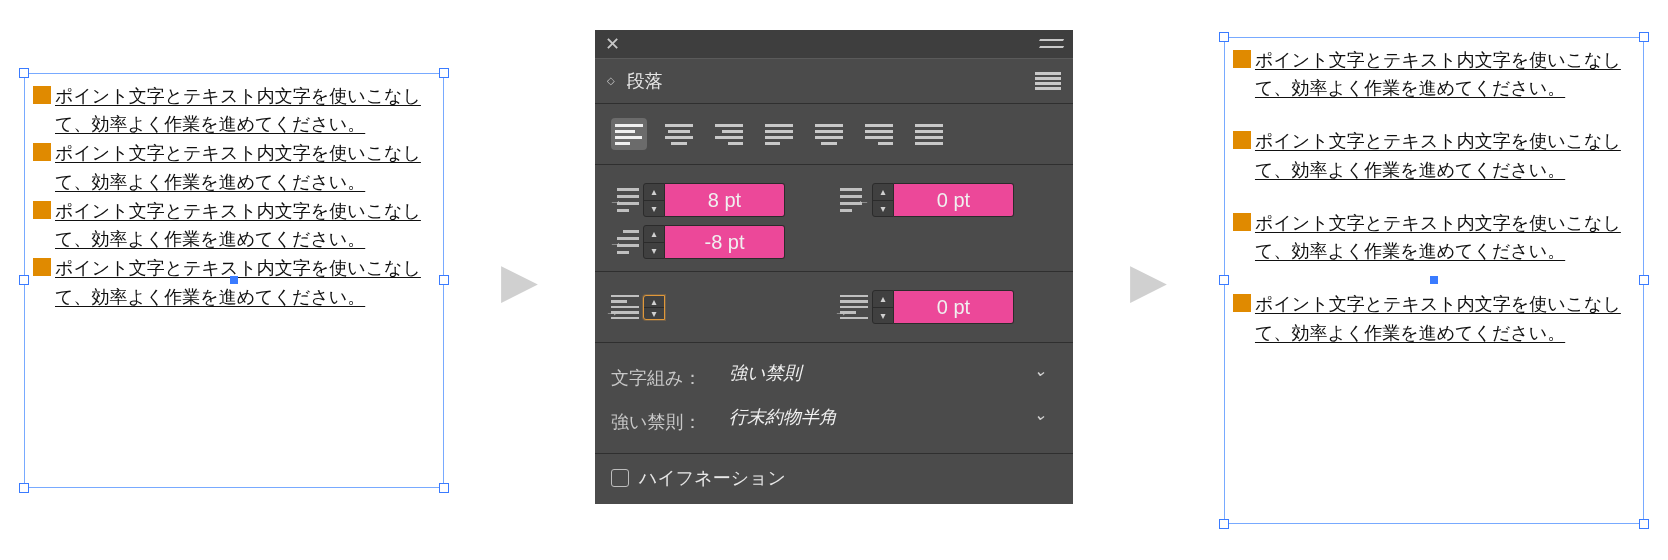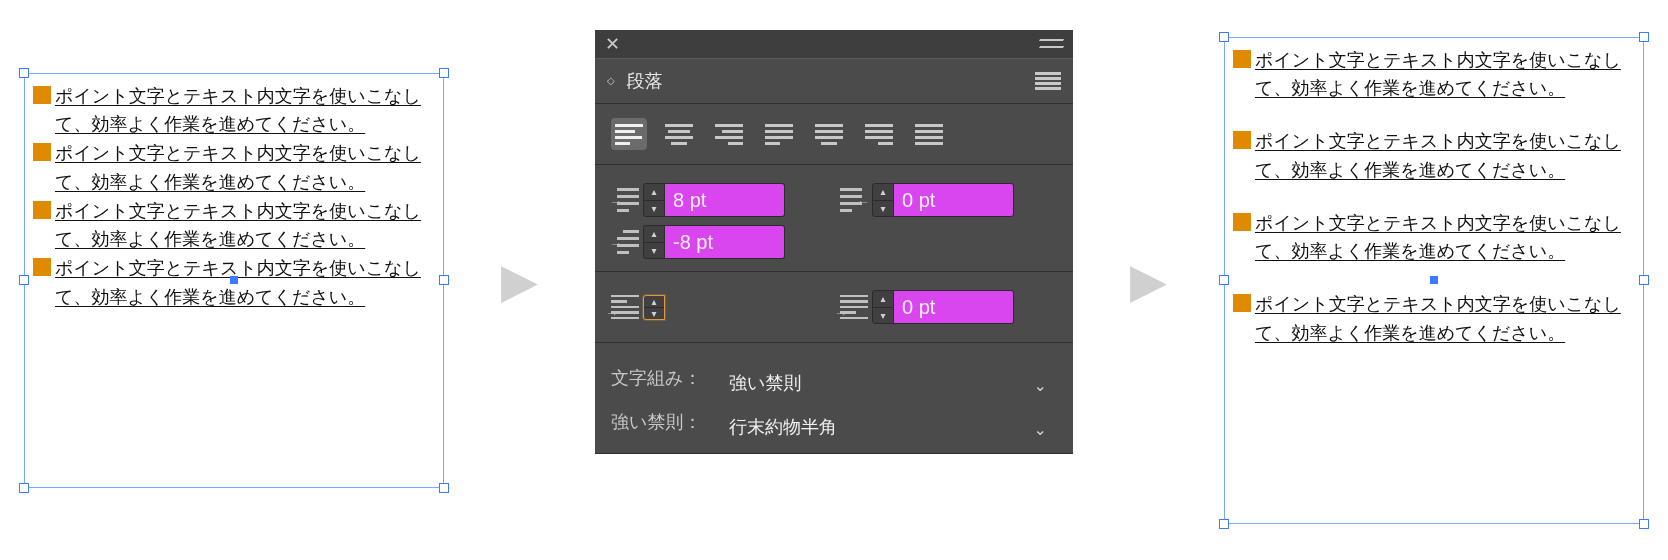--- a/index.html
+++ b/index.html
@@ -264,53 +264,55 @@
     justify-content:center;
     font-size:10px;
     color:#d0d0d0;
     font-weight:normal;
   }
   .stepper .nudge b:first-child{ border-bottom:1px solid #2b2b2b; }
   .stepper input {
     width:120px;
     height:34px;
     box-sizing:border-box;
-    background:#d946ef;
+    background:#ec4899;
     border:1px solid #2b2b2b;
     border-left:none;
     color:#f0f0f0;
     font-size:20px;
     padding:0 8px;
     border-radius:0 3px 3px 0;
+    text-align:center;
   }
   .field.focused .stepper input,
   .field.focused .stepper .nudge {
     border-color:#e0983a;
     box-shadow:0 0 0 1px #e0983a40;
   }
 
   .dropdown-row {
     display:flex;
     align-items:center;
     gap:12px;
     margin:10px 0;
   }
   .dropdown-row .label {
     color:#c8c8c8;
     min-width:96px;
   }
   .dropdown {
     flex:1;
     display:flex;
-    align-items:flex-end;
+    align-items:flex-start;
     justify-content:space-between;
     height:34px;
     background:#4b4b4b;
     color:#f0f0f0;
     padding:0 10px;
+    font-style:italic;
   }
   .dropdown .chev { color:#cfcfcf; font-size:16px; }
   .checkbox {
     display:flex;
     align-items:center;
     gap:10px;
   }
   .checkbox .box {
     width:18px;
     height:18px;
@@ -541,20 +543,26 @@
       <div class="dropdown-row">
         <span class="label">強い禁則：</span>
         <div class="dropdown">
           <span>行末約物半角</span>
           <span class="chev">⌄</span>
         </div>
       </div>
     </div>
     <div class="sep"></div>
 
+    <div class="panel-section" style="padding-top:12px;padding-bottom:14px;">
+      <label class="checkbox">
+        <span class="box"></span>
+        <span>ハイフネーション</span>
+      </label>
+    </div>
 
   </div>
 
   <div class="arrow">▶</div>
 
   <div class="text-frame after">
     <div class="body">
       <div class="item">
         <span class="bullet"></span>
         <span class="txt">ポイント文字とテキスト内文字を使いこなして、効率よく作業を進めてください。</span>

